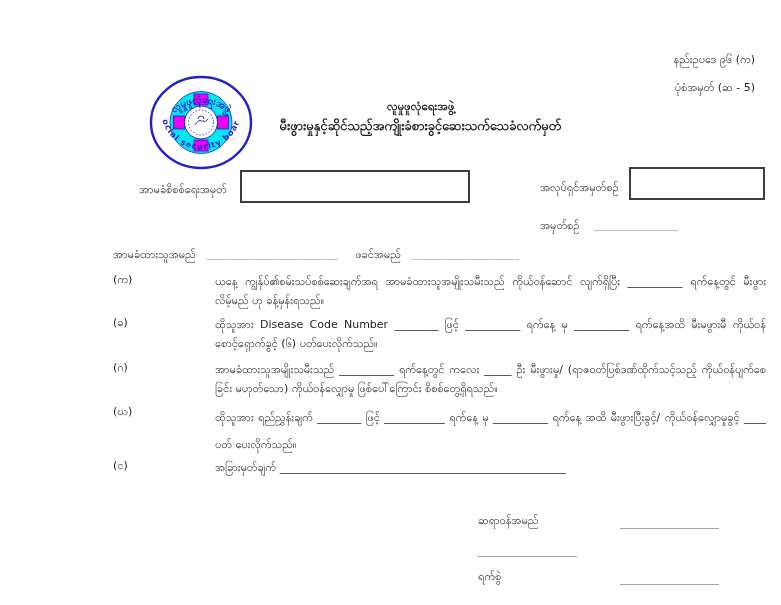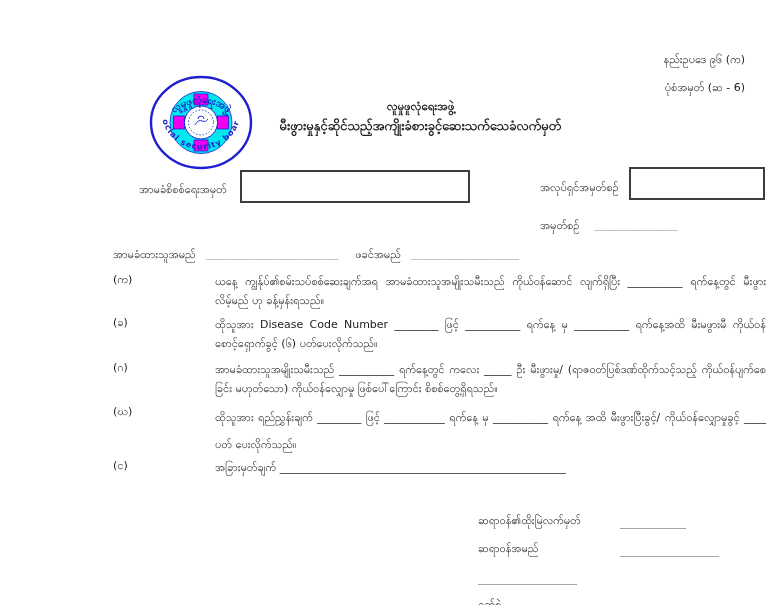--- a/index.html
+++ b/index.html
@@ -6,21 +6,21 @@
   html, body { background: #ffffff; }
   .page {
     position: relative;
     width: 781px; height: 605px;
     background: #ffffff;
     font-family: "DejaVu Sans", sans-serif;
     color: #1c1c1c;
     font-size: 11px;
     overflow: hidden;
   }
-  .hdr-right { position: absolute; right: 36px; top: 54px; text-align: right; line-height: 1.1; }
+  .hdr-right { position: absolute; right: 26px; top: 54px; text-align: right; line-height: 1.1; }
   .hdr-right .hline + .hline { margin-top: 16px; }
 
   .logo-wrap { position: absolute; left: 149px; top: 75px; width: 104px; height: 95px; }
 
   .title-block { position: absolute; left: 90px; right: 30px; top: 99px; text-align: center; font-weight: bold; }
   .title-block .t1 { font-size: 11.5px; }
   .title-block .t2 { font-size: 13px; margin-top: 1px; }
   .title-block .t3 { font-size: 11px;  margin-top: 10px; }
 
   .abs { position: absolute; font-family: Liberation Serif, serif; }
@@ -36,21 +36,21 @@
   .sig-label { width: 142px; flex: 0 0 142px; }
   .sig-blank { color: #8a8a8a; white-space: nowrap; }
 </style>
 </head>
 <body>
 
 <div class="page">
 
   <div class="hdr-right">
     <div class="hline">နည်းဥပဒေ ၉၆ (က)</div>
-    <div class="hline">ပုံစံအမှတ် (ဆ - 6)</div>
+    <div class="hline">ပုံစံအမှတ် (ဆ - 5)</div>
   </div>
 
   <div class="logo-wrap">
     <svg width="104" height="95" viewBox="0 0 104 95" xmlns="http://www.w3.org/2000/svg">
       <ellipse cx="52" cy="47.5" rx="50" ry="45.5" fill="#ffffff" stroke="#2020cf" stroke-width="2.4"></ellipse>
       <circle cx="52" cy="47.5" r="31" fill="#00e8f0" stroke="#2020cf" stroke-width="0.8"></circle>
 
       <g fill="#f000f0" stroke="#2020cf" stroke-width="0.8">
         <rect x="45" y="19" width="14" height="11"></rect>
         <rect x="45" y="65" width="14" height="11"></rect>
@@ -116,24 +116,20 @@
 
     <div class="item-label" style="top:404px;">(ဃ)</div>
     <div class="item-text wide-lh" style="top:404px;">ထိုသူအား ရည်ညွှန်းချက် ________ ဖြင့် ___________ ရက်နေ့ မှ __________ ရက်နေ့ အထိ မီးဖွားပြီးခွင့်/ ကိုယ်ဝန်လျှောမှုခွင့် ____ ပတ် ပေးလိုက်သည်။</div>
 
     <div class="item-label" style="top:458px;">(င)</div>
     <div class="item-text" style="top:458px;">အခြားမှတ်ချက် ____________________________________________________</div>
   </div>
 
   <div class="sig-block">
     <div class="sig-row">
-      <span class="sig-label">ဆရာဝန်၏ထိုးမြဲလက်မှတ်</span>
-      <span class="sig-blank">____________</span>
-    </div>
-    <div class="sig-row">
       <span class="sig-label">ဆရာဝန်အမည်</span>
       <span class="sig-blank">__________________</span>
     </div>
     <div class="sig-row">
       <span class="sig-blank">__________________</span>
     </div>
     <div class="sig-row">
       <span class="sig-label">ရက်စွဲ</span>
       <span class="sig-blank">__________________</span>
     </div>

